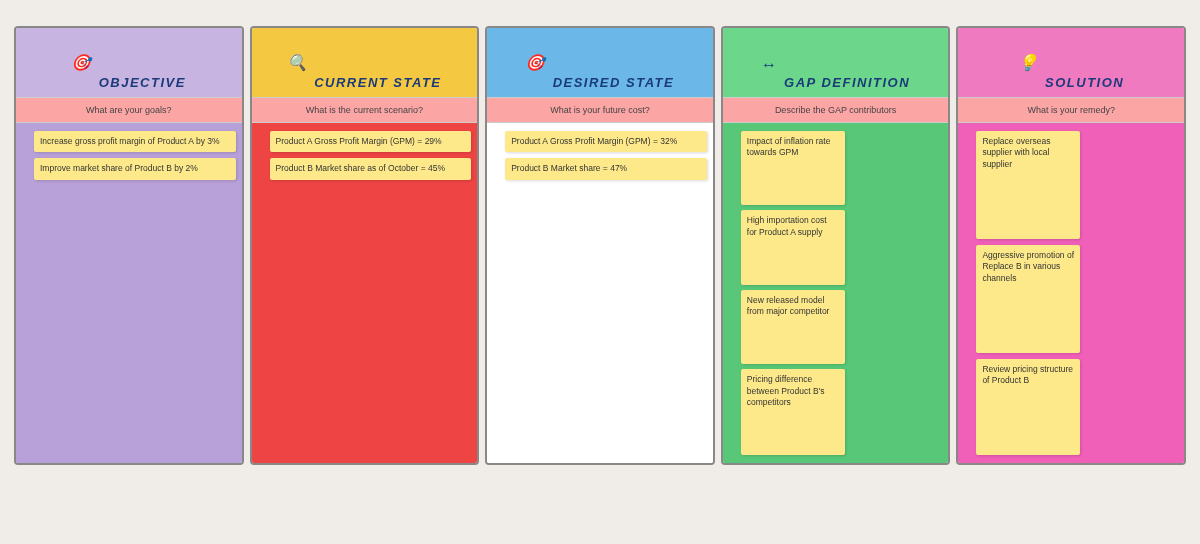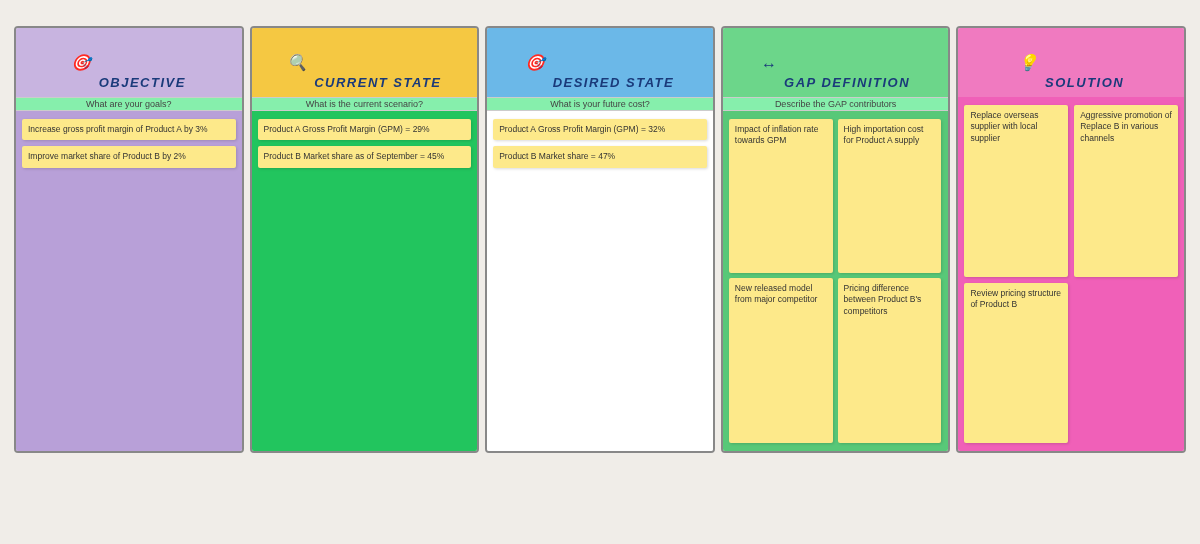--- a/index.html
+++ b/index.html
@@ -66,49 +66,50 @@
     .col-objective .column-header { background: #c8b4e0; color: #1a3a7a; }
     .col-current .column-header { background: #f5c842; color: #1a3a7a; }
     .col-desired .column-header { background: #6bb8e8; color: #1a3a7a; }
     .col-gap .column-header { background: #6cd68a; color: #1a3a7a; }
     .col-solution .column-header { background: #f07ac0; color: #1a3a7a; }
 
     .column-subheader {
       text-align: center;
       font-size: 9px;
       color: #444;
-      padding: 1px 4px;
-      background: #86efac;
+      padding: 7px 4px;
+      background: #fca5a5;
       border-top: 1px solid #ccc;
       border-bottom: 1px solid #ccc;
     }
 
     .column-body {
       flex: 1;
       padding: 8px 6px;
       display: flex;
       flex-direction: column;
       gap: 6px;
       min-height: 340px;
     }
 
     .col-objective .column-body { background: #b8a0d8; }
-    .col-current .column-body { background: #22c55e; }
+    .col-current .column-body { background: #ef4444; }
     .col-desired .column-body { background: #ffffff; }
     .col-gap .column-body { background: #58c878; flex-direction: row; flex-wrap: wrap; gap: 5px; }
     .col-solution .column-body { background: #f060b8; flex-direction: row; flex-wrap: wrap; gap: 6px; }
 
     .sticky-note {
       background: #fde98a;
       border-radius: 2px;
       padding: 5px 6px;
       font-size: 8.5px;
       color: #333;
       line-height: 1.35;
       box-shadow: 1px 1px 3px rgba(0,0,0,0.15);
+      margin-left: 12px;
     }
 
     .col-gap .column-body .sticky-note {
       width: calc(50% - 3px);
     }
 
     .col-solution .column-body .sticky-note {
       width: calc(50% - 3px);
     }
 
@@ -142,21 +143,21 @@
         </div>
       </div>
       <div class="column col-current">
         <div class="column-header">
           <span style="font-size: 16px;">🔍</span>
           <span class="header-text">CURRENT STATE</span>
         </div>
         <div class="column-subheader">What is the current scenario?</div>
         <div class="column-body">
           <div class="sticky-note">Product A Gross Profit Margin (GPM) = 29%</div>
-          <div class="sticky-note">Product B Market share as of September = 45%</div>
+          <div class="sticky-note">Product B Market share as of October = 45%</div>
         </div>
       </div>
       <div class="column col-desired">
         <div class="column-header">
           <span style="font-size: 16px;">🎯</span>
           <span class="header-text">DESIRED STATE</span>
         </div>
         <div class="column-subheader">What is your future cost?</div>
         <div class="column-body">
           <div class="sticky-note">Product A Gross Profit Margin (GPM) = 32%</div>
@@ -174,20 +175,21 @@
           <div class="sticky-note">High importation cost for Product A supply</div>
           <div class="sticky-note">New released model from major competitor</div>
           <div class="sticky-note">Pricing difference between Product B's competitors</div>
         </div>
       </div>
       <div class="column col-solution">
         <div class="column-header">
           <span style="font-size: 16px;">💡</span>
           <span class="header-text">SOLUTION</span>
         </div>
+        <div class="column-subheader">What is your remedy?</div>
         <div class="column-body">
           <div class="sticky-note">Replace overseas supplier with local supplier</div>
           <div class="sticky-note">Aggressive promotion of Replace B in various channels</div>
           <div class="sticky-note">Review pricing structure of Product B</div>
         </div>
       </div>
     </div>
 </div>
 
 </body></html>

